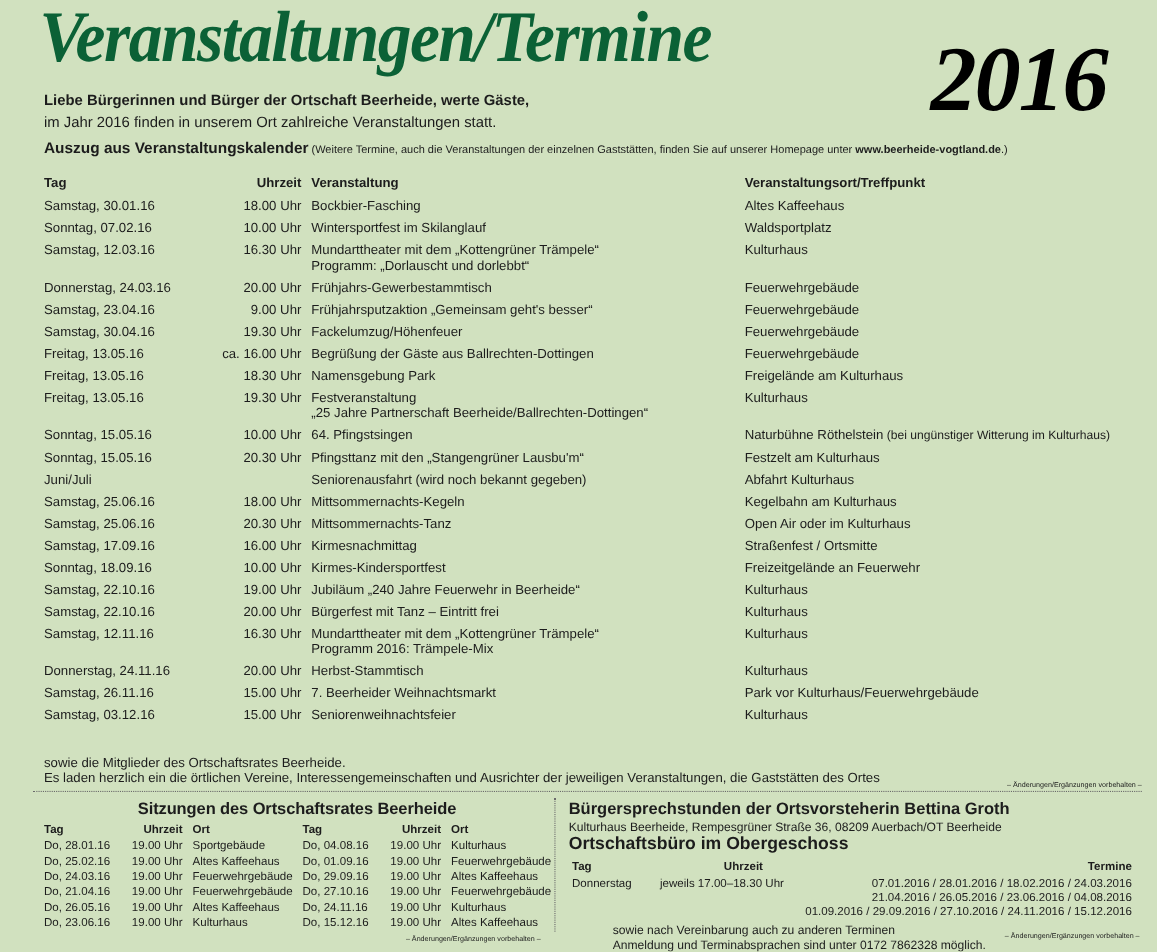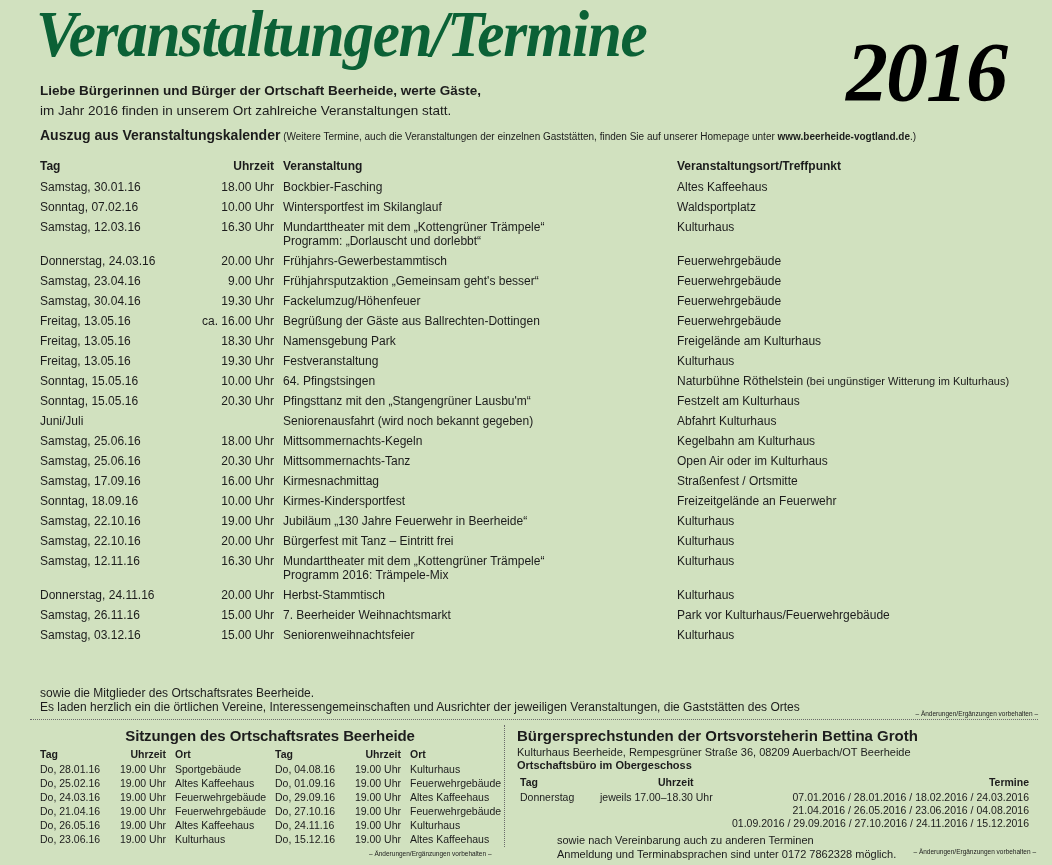--- a/index.html
+++ b/index.html
@@ -55,21 +55,21 @@
   .council .crow { display:flex; line-height:14px; }
   .council .crow.head { font-weight:bold; line-height:15px; }
   .council .k-day { width:72px; }
   .council .k-time { width:54px; text-align:right; }
   .council .k-loc { padding-left:9px; white-space:nowrap; }
   .disclaimer-2 { position:absolute; left:369px; top:850px; font-size:6.5px; white-space:nowrap; }
 
   .office { position:absolute; left:517px; top:727px; width:512px; }
   .office h2 { margin:0; font-size:15px; font-weight:bold; }
   .office .addr { font-size:11px; margin-top:2px; }
-  .office .floor { font-size:11px; font-weight:bold; margin-top:1px; }
+  .office .floor { font-size:16px; font-weight:bold; margin-top:1px; }
   .office .ohead { position:relative; height:15px; margin-top:5px; font-size:10.5px; font-weight:bold; }
   .office .obody { position:relative; height:42px; font-size:10.5px; line-height:13px; }
   .office .after { font-size:11px; line-height:14px;margin-left:40px; }
   .disclaimer-3 { position:absolute; right:16px; top:848px; font-size:6.5px; }
 </style>
 </head>
 <body>
 
 <div class="title">Veranstaltungen/Termine</div>
 <div class="year">2016</div>
@@ -151,20 +151,21 @@
         <div class="c-evt">
           <div>Namensgebung Park</div>
         </div>
         <div class="c-loc"><span>Freigelände am Kulturhaus</span></div>
       </div>
       <div class="evt-row">
         <div class="c-day">Freitag, 13.05.16</div>
         <div class="c-time">19.30 Uhr</div>
         <div class="c-evt">
           <div>Festveranstaltung</div>
+          <div>„25 Jahre Partnerschaft Beerheide/Ballrechten-Dottingen“</div>
         </div>
         <div class="c-loc"><span>Kulturhaus</span></div>
       </div>
       <div class="evt-row">
         <div class="c-day">Sonntag, 15.05.16</div>
         <div class="c-time">10.00 Uhr</div>
         <div class="c-evt">
           <div>64. Pfingstsingen</div>
         </div>
         <div class="c-loc"><span>Naturbühne Röthelstein</span><span class="loc-note"> (bei ungünstiger Witterung im Kulturhaus)</span></div>
@@ -214,21 +215,21 @@
         <div class="c-time">10.00 Uhr</div>
         <div class="c-evt">
           <div>Kirmes-Kindersportfest</div>
         </div>
         <div class="c-loc"><span>Freizeitgelände an Feuerwehr</span></div>
       </div>
       <div class="evt-row">
         <div class="c-day">Samstag, 22.10.16</div>
         <div class="c-time">19.00 Uhr</div>
         <div class="c-evt">
-          <div>Jubiläum „130 Jahre Feuerwehr in Beerheide“</div>
+          <div>Jubiläum „240 Jahre Feuerwehr in Beerheide“</div>
         </div>
         <div class="c-loc"><span>Kulturhaus</span></div>
       </div>
       <div class="evt-row">
         <div class="c-day">Samstag, 22.10.16</div>
         <div class="c-time">20.00 Uhr</div>
         <div class="c-evt">
           <div>Bürgerfest mit Tanz – Eintritt frei</div>
         </div>
         <div class="c-loc"><span>Kulturhaus</span></div>

